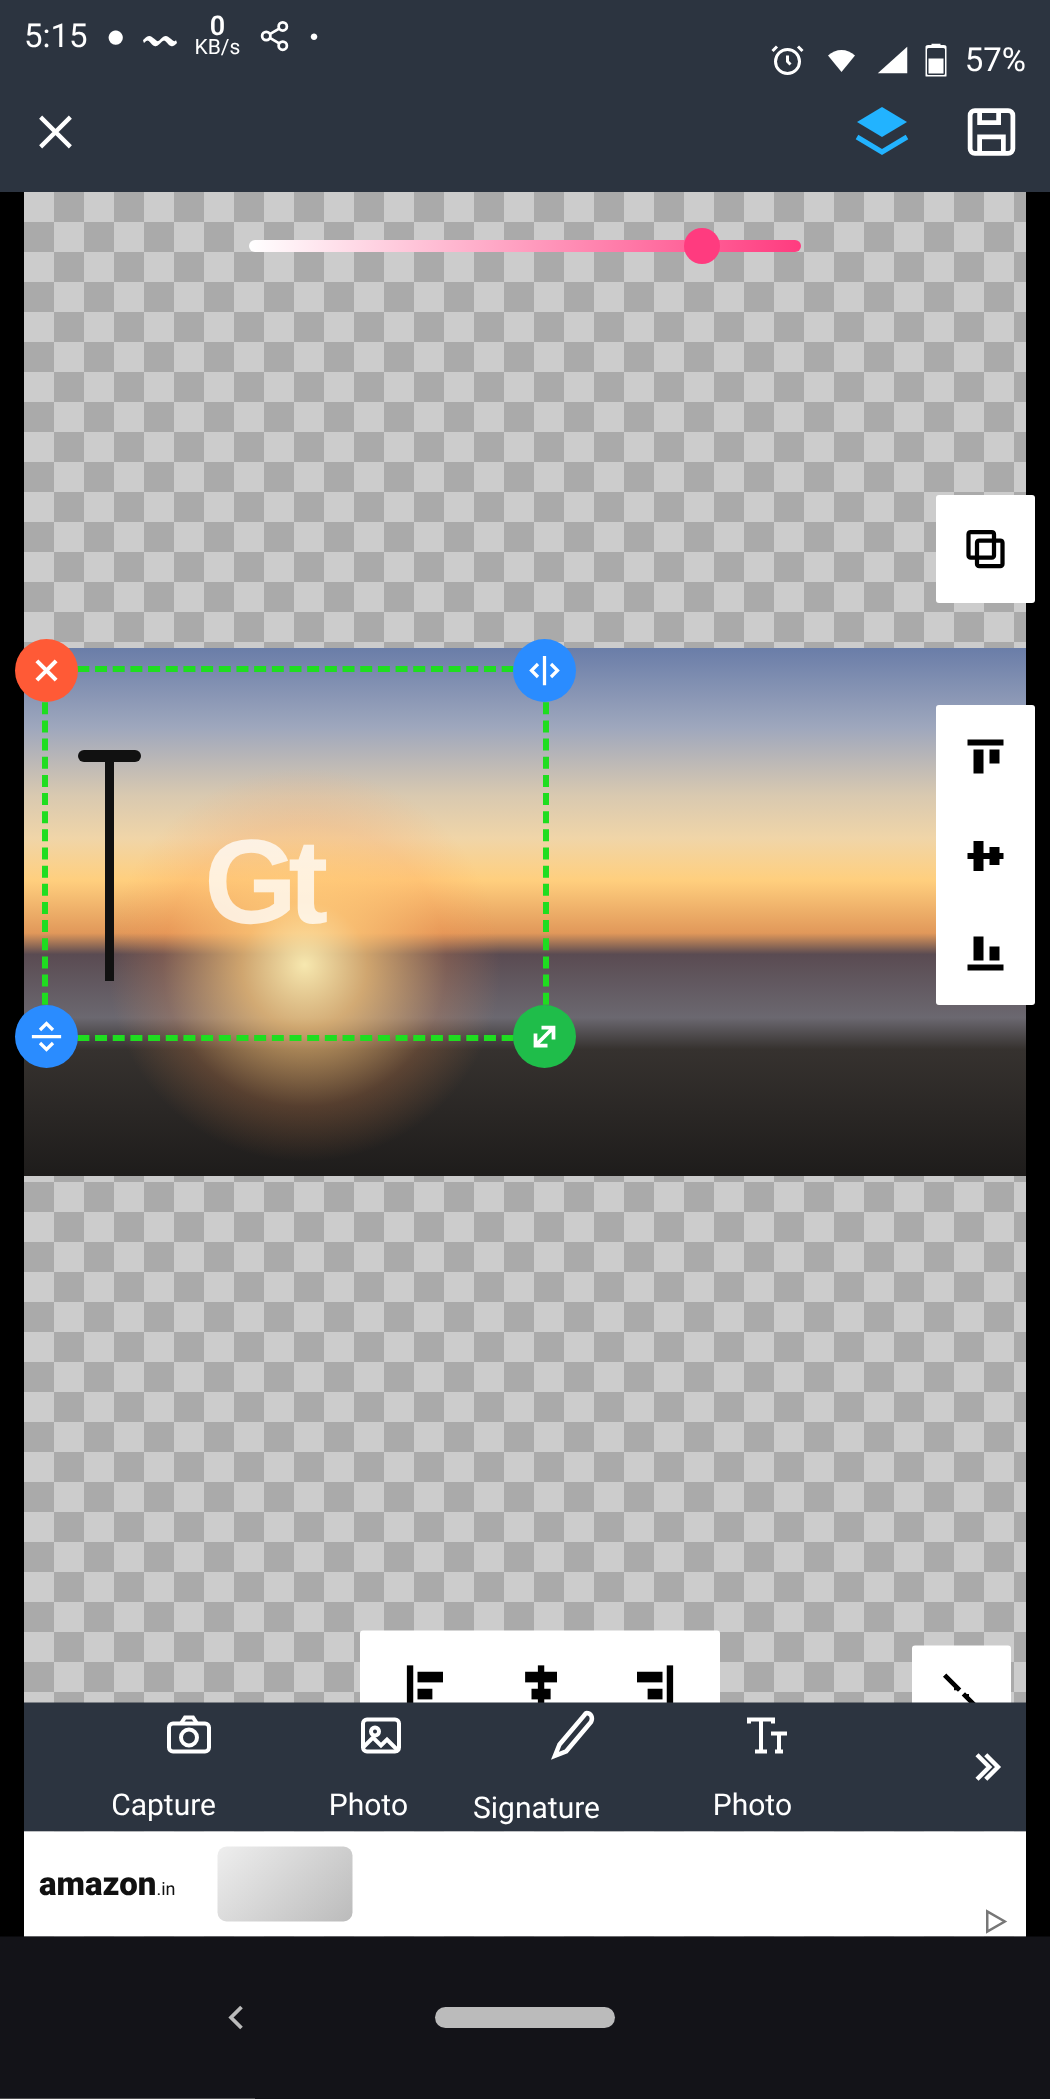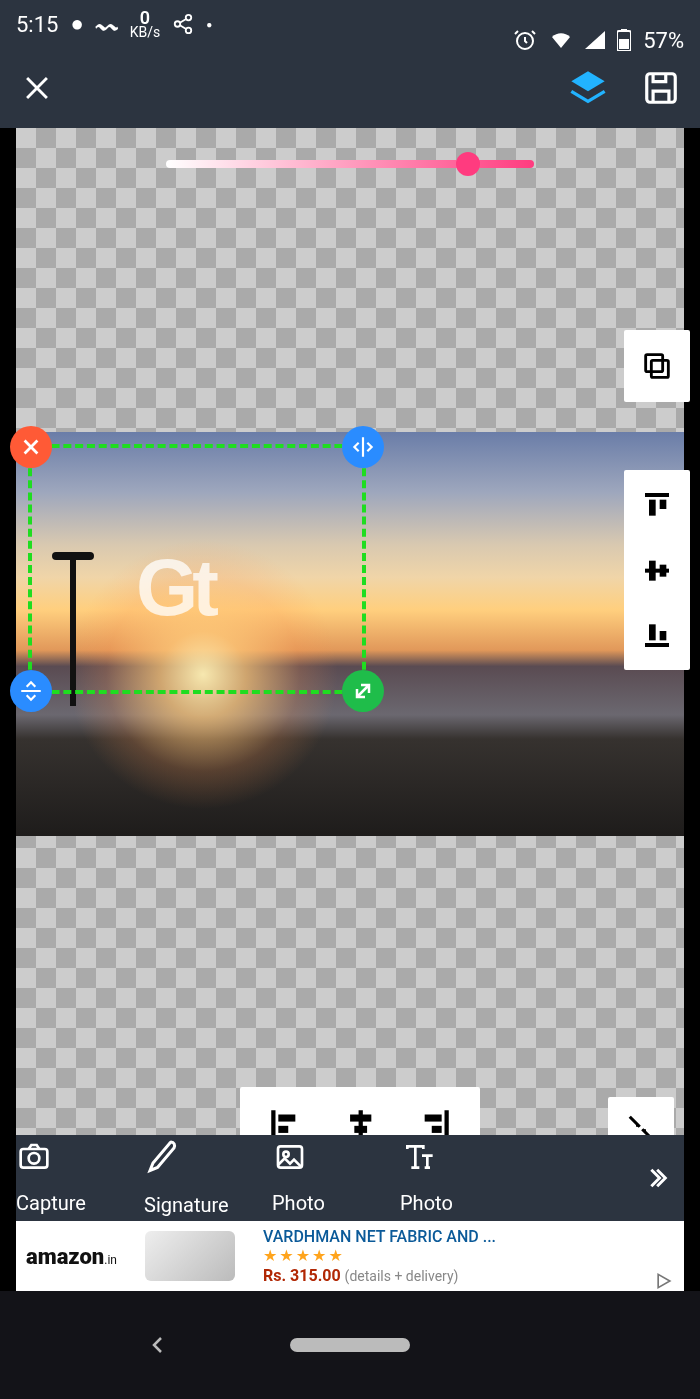--- a/index.html
+++ b/index.html
@@ -28,21 +28,21 @@
     background-size: 40px 40px;
     background-position: 0 0, 20px 20px;
   }
 
   
   .opacity-slider { position: absolute; top: 32px; left: 150px; right: 150px; height: 8px; border-radius: 4px;
     background: linear-gradient(to right, #fff, #ff3b7f); }
   .opacity-thumb { position: absolute; top: -8px; width: 24px; height: 24px; border-radius: 50%; background: #ff3b7f; transform: translateX(-50%); }
 
   
-  .photo-wrap { position: absolute; top: 304px; left: 0; width: 668px; height: 404px; background: #333; }
+  .photo-wrap { position: absolute; top: 304px; left: 0; width: 668px; height: 352px; background: #333; }
   .photo {
     width: 100%; height: 100%;
     background:
       radial-gradient(circle at 28% 60%, rgba(255,240,180,0.95) 0%, rgba(255,200,120,0.7) 8%, rgba(255,150,80,0.2) 18%, transparent 25%),
       linear-gradient(to bottom,
         #6a7da8 0%,
         #9ea7bd 15%,
         #d9c9b0 28%,
         #f0d5a8 36%,
         #ffcf7e 44%,
@@ -72,21 +72,21 @@
   .tool-btn { width: 48px; height: 48px; display: flex; align-items: center; justify-content: center; }
 
   
   .align-h-panel { position: absolute; bottom: 240px; left: 240px; background: #fff; display: flex; gap: 28px; padding: 12px 20px; border-radius: 2px; }
 
   
   .collapse-btn { position: absolute; bottom: 240px; right: 26px; width: 66px; height: 62px; background: #fff; display: flex; align-items: center; justify-content: center; border-radius: 2px; }
 
   
   .bottom-toolbar { position: absolute; left: 16px; right: 16px; bottom: 178px; height: 86px; background: #2c3440; display: flex; align-items: center; }
-  .tb-item { flex: 0 0 128px; display: flex; flex-direction: column; align-items: flex-start; justify-content: center; color: #fff; gap: 18px; }
+  .tb-item { flex: 0 0 128px; display: flex; flex-direction: column; align-items: flex-end; justify-content: center; color: #fff; gap: 18px; }
   .tb-item .lbl { font-size: 20px; }
   .tb-more { margin-left: auto; color: #fff; padding: 0 14px; }
 
   
   .ad-banner { position: absolute; left: 16px; right: 16px; bottom: 108px; height: 70px; background: #fff; display: flex; align-items: center; padding: 0 10px; gap: 28px; }
   .ad-logo { font-weight: 900; font-size: 22px; color: #111; }
   .ad-logo .in { font-size: 12px; font-weight: normal; }
   .ad-img { width: 90px; height: 50px; background: linear-gradient(135deg,#eee,#bbb); border-radius: 6px; }
   .ad-txt { display: flex; flex-direction: column; font-size: 16px; line-height: 1.2; }
   .ad-title { color: #0b5a99; font-weight: 500; }
@@ -277,56 +277,51 @@
 <div class="bottom-toolbar">
   <div class="tb-item">
     <svg width="36" height="32" viewBox="0 0 24 24" fill="none" stroke="#fff" stroke-width="2">
         <rect x="2" y="6" width="20" height="14" rx="2"></rect>
         <circle cx="12" cy="13" r="4"></circle>
         <path d="M8 6l2-3h4l2 3"></path>
       </svg>
     <span class="lbl">Capture</span>
   </div>
   <div class="tb-item">
-    <svg width="36" height="36" viewBox="0 0 24 24" fill="none" stroke="#fff" stroke-width="2">
-        <path d="M18 2c2 0 3 2 2 4L9 19l-5 2 2-5L17 3c.3-.3.6-1 1-1z"></path>
-      </svg>
-    <span class="lbl">Signature</span>
-  </div>
-  <div class="tb-item">
     <svg width="36" height="32" viewBox="0 0 24 24" fill="none" stroke="#fff" stroke-width="2">
         <rect x="3" y="4" width="18" height="16" rx="2"></rect>
         <circle cx="9" cy="10" r="2"></circle>
         <path d="M3 18l5-5 4 4 3-3 6 6"></path>
       </svg>
     <span class="lbl">Photo</span>
   </div>
   <div class="tb-item">
+    <svg width="36" height="36" viewBox="0 0 24 24" fill="none" stroke="#fff" stroke-width="2">
+        <path d="M18 2c2 0 3 2 2 4L9 19l-5 2 2-5L17 3c.3-.3.6-1 1-1z"></path>
+      </svg>
+    <span class="lbl">Signature</span>
+  </div>
+  <div class="tb-item">
     <svg width="36" height="32" viewBox="0 0 24 24" fill="none" stroke="#fff" stroke-width="2">
         <path d="M4 6V4h12v2M10 4v16M7 20h6M16 12v-1h6v1M19 11v9M17 20h4"></path>
       </svg>
     <span class="lbl">Photo</span>
   </div>
   <div class="tb-more">
     <svg width="28" height="28" viewBox="0 0 24 24" stroke="#fff" stroke-width="2.5" fill="none">
         <path d="M8 5l7 7-7 7M13 5l7 7-7 7"></path>
       </svg>
   </div>
 </div>
 
 <div class="ad-banner">
   <div class="ad-logo">
     <span>amazon</span><span class="in">.in</span>
   </div>
   <div class="ad-img"></div>
-  <div class="ad-txt">
-    <span class="ad-title">VARDHMAN NET FABRIC AND ...</span>
-    <span class="ad-stars">★★★★★</span>
-    <span><span class="ad-price">Rs. 315.00</span> <span class="ad-details">(details + delivery)</span></span>
-  </div>
   <div class="ad-adchoice">
     <svg width="20" height="20" viewBox="0 0 24 24" fill="none" stroke="#777" stroke-width="2">
         <path d="M5 4v16l14-8z"></path>
       </svg>
   </div>
 </div>
 
 <div class="nav-bar">
   <div>
     <svg width="24" height="24" viewBox="0 0 24 24" stroke="#bbb" stroke-width="2.5" fill="none">

